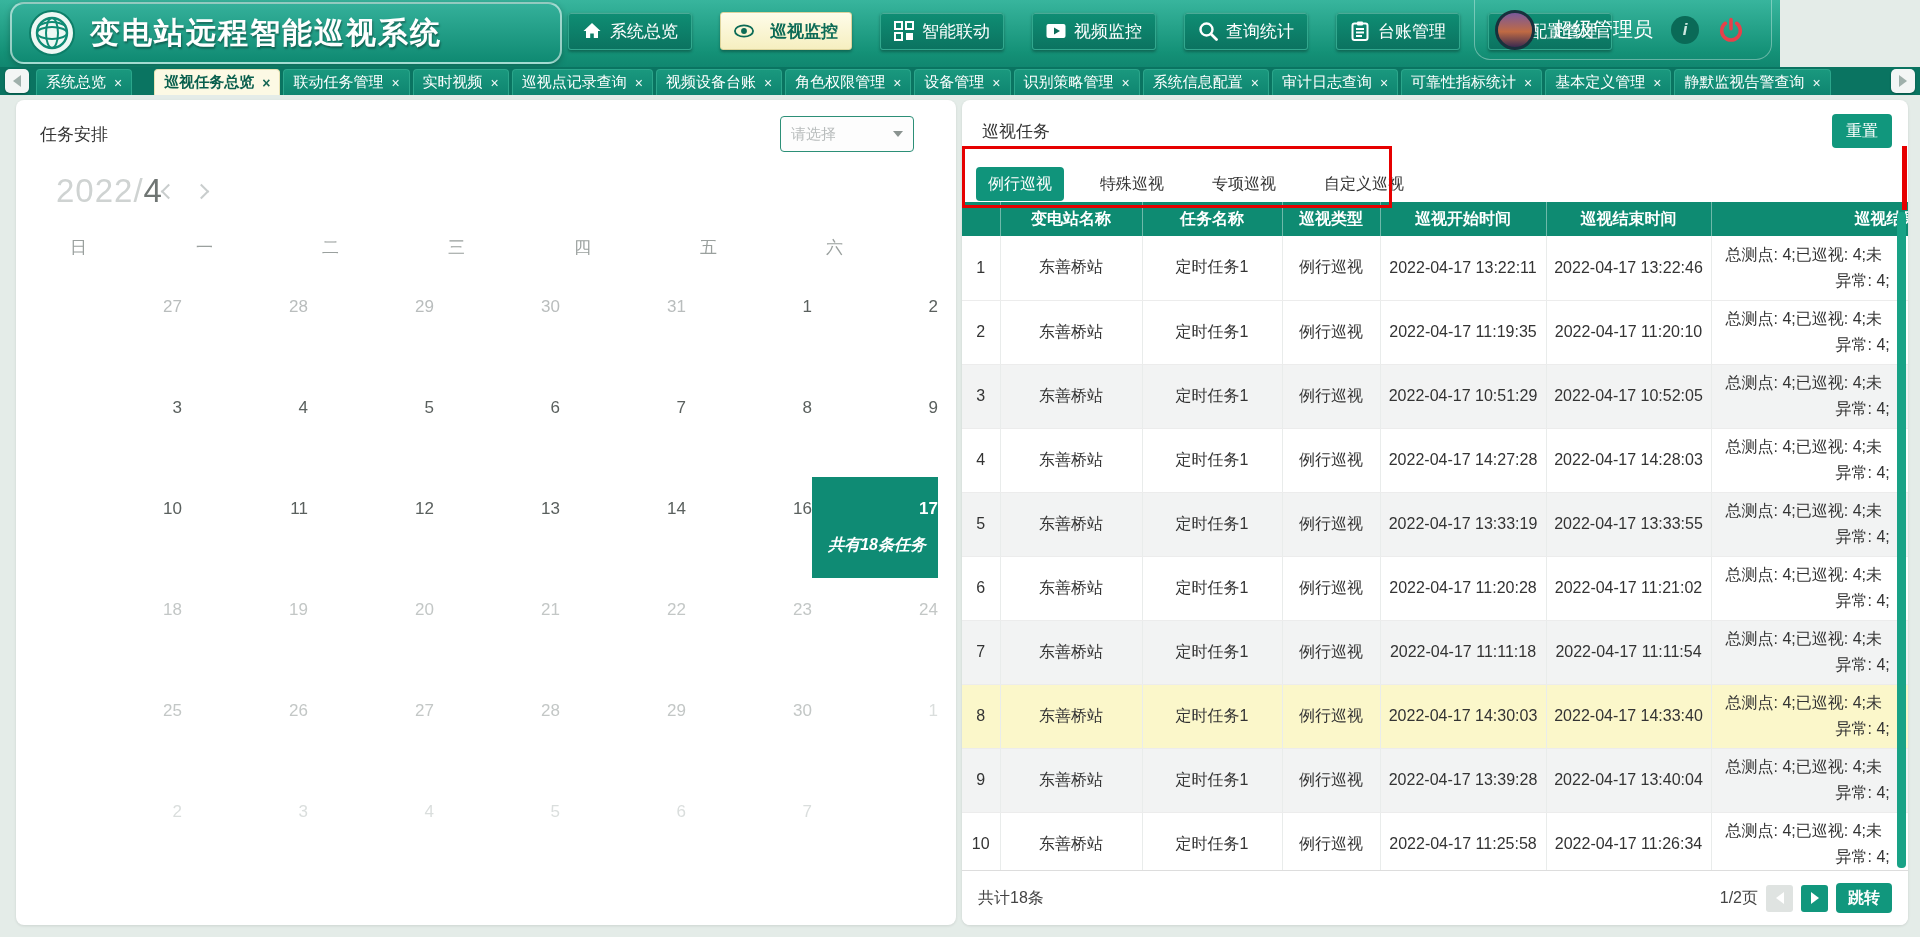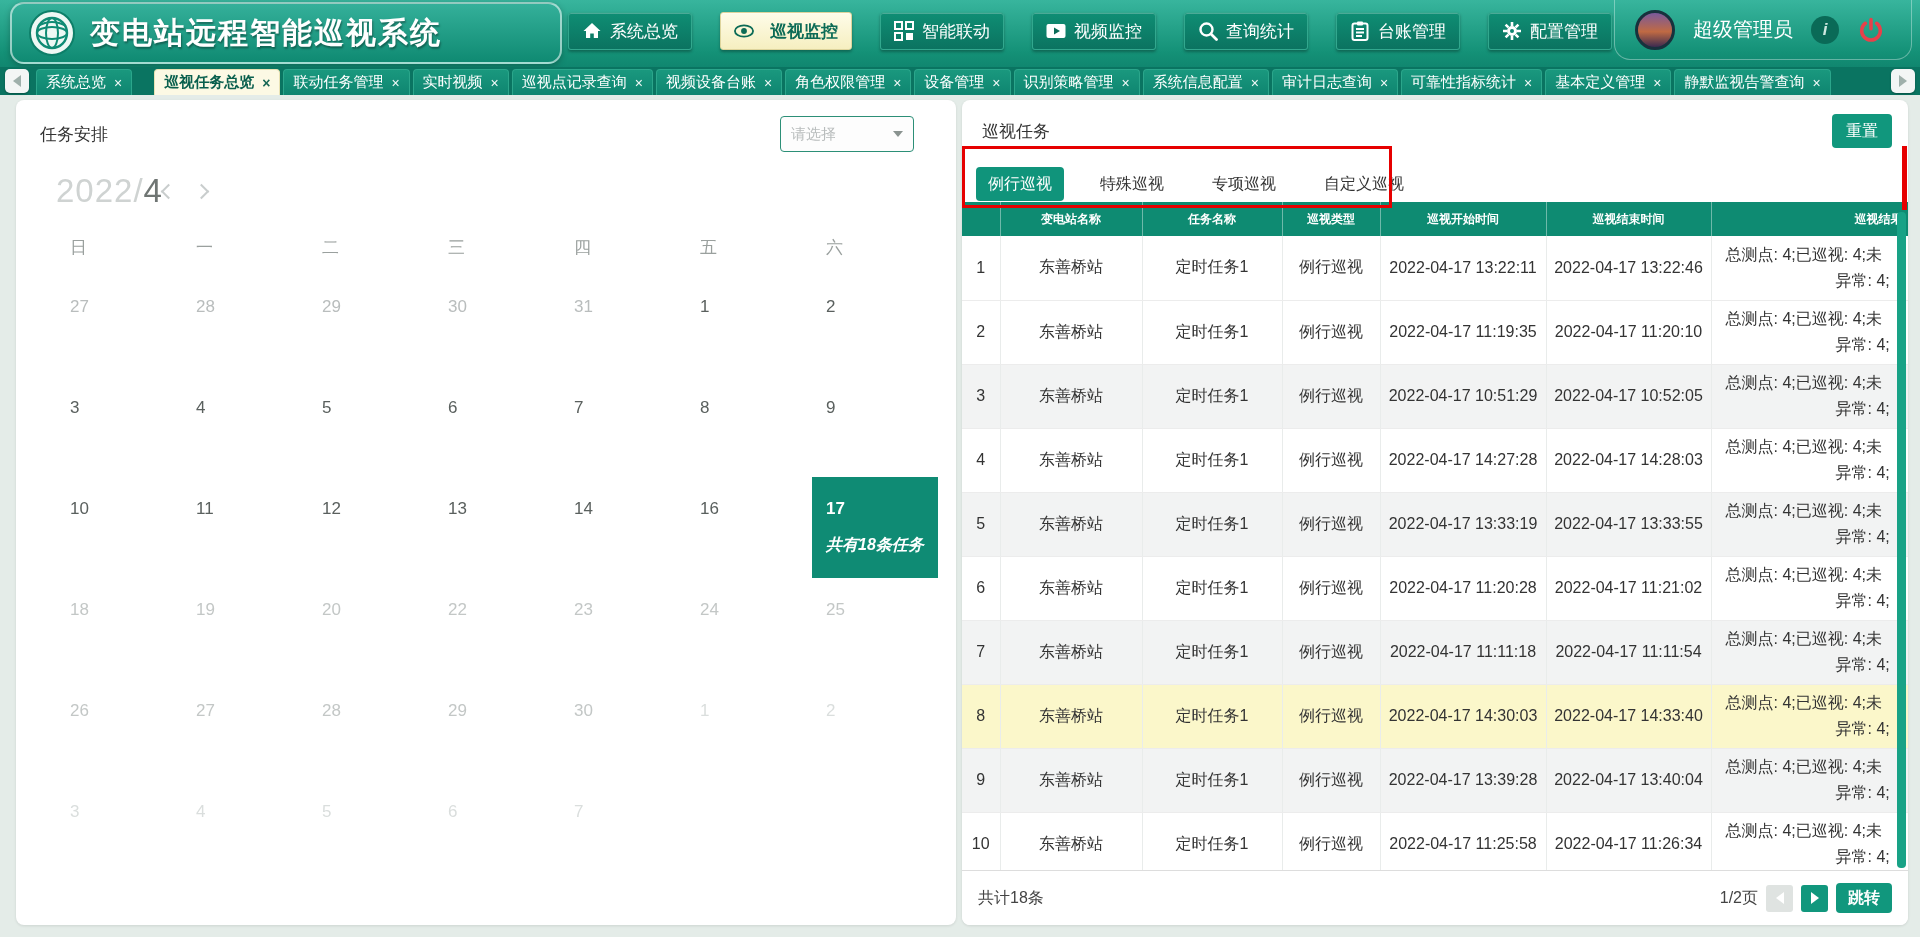--- a/index.html
+++ b/index.html
@@ -1,20 +1,20 @@
 <!DOCTYPE html>
 <html><head>
 <meta charset="utf-8">
 <style>
   * { margin:0; padding:0; box-sizing:border-box; }
   html,body { width:1920px; height:937px; overflow:hidden; }
   body { font-family:"Liberation Sans","DejaVu Sans",sans-serif; background:#e4ece8; position:relative; }
 
   
-  .header { position:absolute; top:0; left:0; width:1920px; height:95px;
+  .header { position:absolute; top:0; left:0; width:1780px; height:95px;
     background:linear-gradient(180deg,#38b59d 0%,#149177 55%,#0a7260 100%); z-index:2; }
   .brand { position:absolute; left:10px; top:2px; width:552px; height:62px;
     border:2px solid rgba(255,255,255,.55); border-radius:14px;
     background:linear-gradient(180deg,#34b09a,#0f8a72);
     display:flex; align-items:center; gap:14px; padding:0 16px;
     box-shadow:0 2px 6px rgba(0,0,0,.25); z-index:6; }
   .logo { width:48px; height:48px; flex:0 0 auto; }
   .brand-title { font-size:30px; font-weight:bold; color:#fff; letter-spacing:2px;
     text-shadow:1px 2px 2px rgba(0,0,0,.35); white-space:nowrap; }
   .nav { position:absolute; left:568px; top:11px; height:40px; display:flex; gap:28px; align-items:center; }
@@ -72,21 +72,21 @@
   .cal-ym { font-size:33px; letter-spacing:1px; }
   .cal-ym .year, .cal-ym .slash { color:#cfd3d2; } .cal-ym .month { color:#6f7573; }
   .cal-nav { display:flex; gap:22px; }
   .chev { width:11px; height:11px; border-left:2px solid #c9cdcd; border-bottom:2px solid #c9cdcd;
     display:inline-block; cursor:pointer; }
   .chev.left { transform:rotate(45deg); } .chev.right { transform:rotate(225deg); }
   .cal-week { display:grid; grid-template-columns:repeat(7,126px); margin:26px 0 0 40px;
     color:#9aa09e; font-size:17px; }
   .cal-week span { padding-left:14px; }
   .cal-grid { display:grid; grid-template-columns:repeat(7,126px); grid-auto-rows:101px;
-    margin:16px 0 0 40px; font-size:17px; }
+    margin:16px 0 0 40px; font-size:17px;text-align:right; }
   .cal-cell { padding:22px 0 0 14px; color:#5a605e; cursor:pointer; }
   .cal-cell.prev   { color:#b9bdbd; }
   .cal-cell.future { color:#c3c7c6; }
   .cal-cell.next   { color:#dadedd; }
   .cal-cell.selected { background:#0f8b74; color:#fff; }
   .cal-cell.selected .num { font-weight:bold; }
   .sel-note { font-style:italic; font-weight:bold; font-size:16px; margin-top:16px; padding-right:12px; }
 
   
   .rp-head { display:flex; justify-content:space-between; align-items:center; padding:14px 16px 0 20px; }
@@ -97,21 +97,21 @@
   .type-tab { font-size:16px; color:#333; padding:0 12px; height:34px; display:flex;
     align-items:center; border-radius:4px; cursor:pointer; white-space:nowrap; }
   .type-tab.active { background:#10947b; color:#fff; }
   .red-box { position:absolute; left:0; top:46px; width:430px; height:62px;
     border:3px solid #e60000; z-index:5; pointer-events:none; }
   .red-edge { position:absolute; right:1px; top:46px; width:5px; height:64px;
     background:#e60000; z-index:6; pointer-events:none; }
 
   .table-wrap { position:absolute; top:102px; left:0; width:946px; height:668px; overflow:hidden; }
   table { border-collapse:collapse; table-layout:fixed; width:1029px; }
-  th { background:#0e8b72; color:#fff; font-size:12px; font-weight:bold; height:34px;
+  th { background:#0e8b72; color:#fff; font-size:16px; font-weight:bold; height:34px;
     border-right:1px solid rgba(255,255,255,.4); text-align:center;margin-left:36px; }
   th.col-result { text-align:left; padding-left:143px; white-space:nowrap; overflow:visible; }
   td { font-size:16px; color:#333; text-align:center; height:64px;
     border-right:1px solid #e9eceb; border-bottom:1px solid #ececec; white-space:nowrap; }
   tbody tr { background:#fff; }
   tbody tr:nth-child(2n+3):not(.hl) { background:#f2f3f3; }
   tbody tr.hl { background:#fbf7ca; }
   td.result { text-align:left; line-height:26px; }
   td.result .r1 { margin-left:14px; } td.result .r2 { margin-left:124px; }
 
@@ -388,20 +388,23 @@
   <div class="sel-note">共有18条任务</div>
       </div>
       <div class="cal-cell future">
     <div class="num">18</div>
   </div>
       <div class="cal-cell future">
     <div class="num">19</div>
   </div>
       <div class="cal-cell future">
     <div class="num">20</div>
+  </div>
+      <div class="cal-cell future">
+    <div class="num">21</div>
   </div>
       <div class="cal-cell future">
     <div class="num">22</div>
   </div>
       <div class="cal-cell future">
     <div class="num">23</div>
   </div>
       <div class="cal-cell future">
     <div class="num">24</div>
   </div>

